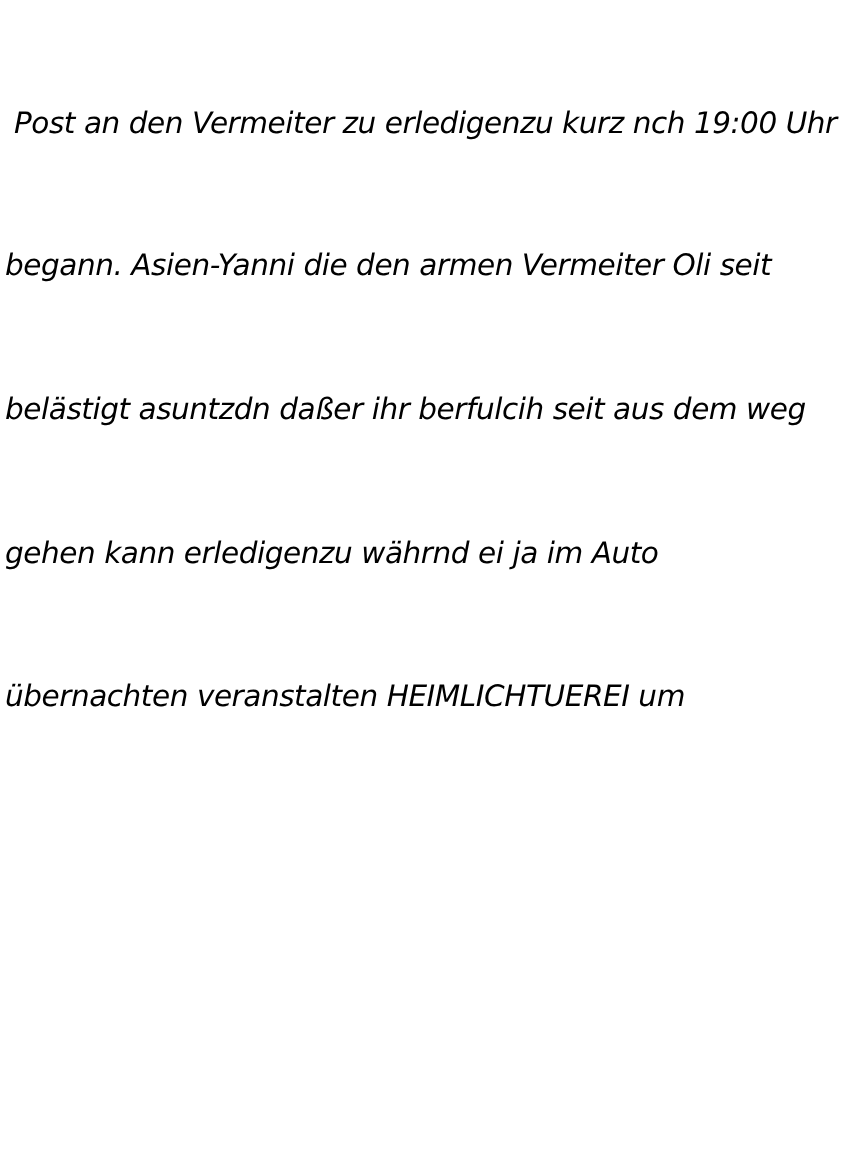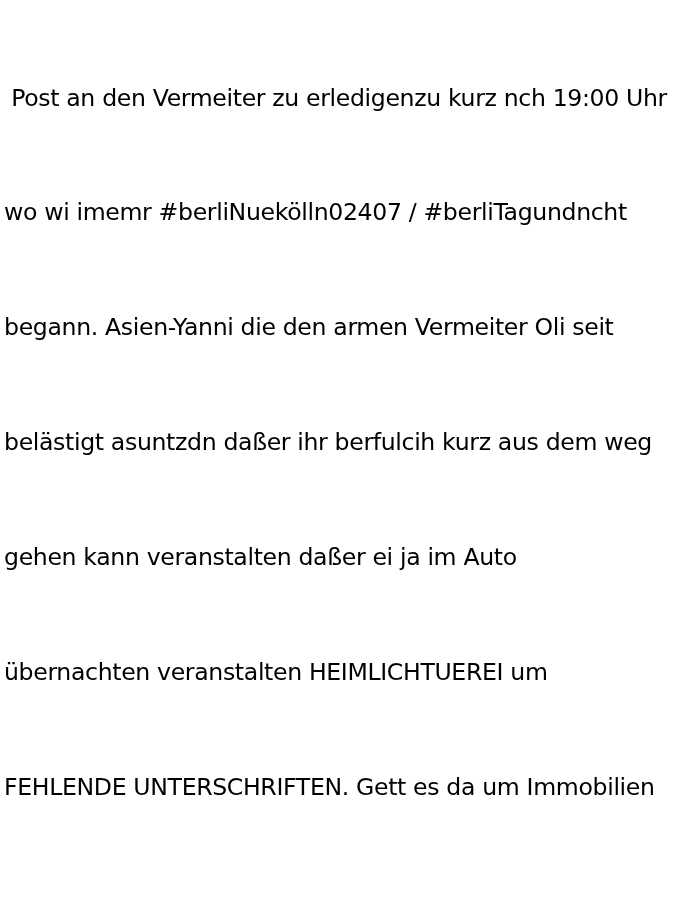--- a/index.html
+++ b/index.html
@@ -22,33 +22,32 @@
     font-size: 23.6px;
     line-height: 38.3px;
     letter-spacing: -0.35px;
     word-spacing: 0px;
     white-space: pre-wrap;
     text-align: left;
   }
   .line {
     display: block;
     white-space: pre;
+    font-style: italic;
   }
 </style>
 </head>
 <body>
 
 <div id="text-block">
   <span class="line"> Post an den Vermeiter zu erledigenzu kurz nch 19:00 Uhr</span>
-  <span class="line">wo wi imemr #berliNuekölln02407 / #berliTagundncht</span>
   <span class="line">begann. Asien-Yanni die den armen Vermeiter Oli seit</span>
-  <span class="line">belästigt asuntzdn daßer ihr berfulcih kurz aus dem weg</span>
-  <span class="line">gehen kann veranstalten daßer ei ja im Auto</span>
+  <span class="line">belästigt asuntzdn daßer ihr berfulcih seit aus dem weg</span>
+  <span class="line">gehen kann erledigenzu währnd ei ja im Auto</span>
   <span class="line">übernachten veranstalten HEIMLICHTUEREI um</span>
-  <span class="line">FEHLENDE UNTERSCHRIFTEN. Gett es da um Immobilien</span>
   
   
   
   
   
   
   
   
   
   

